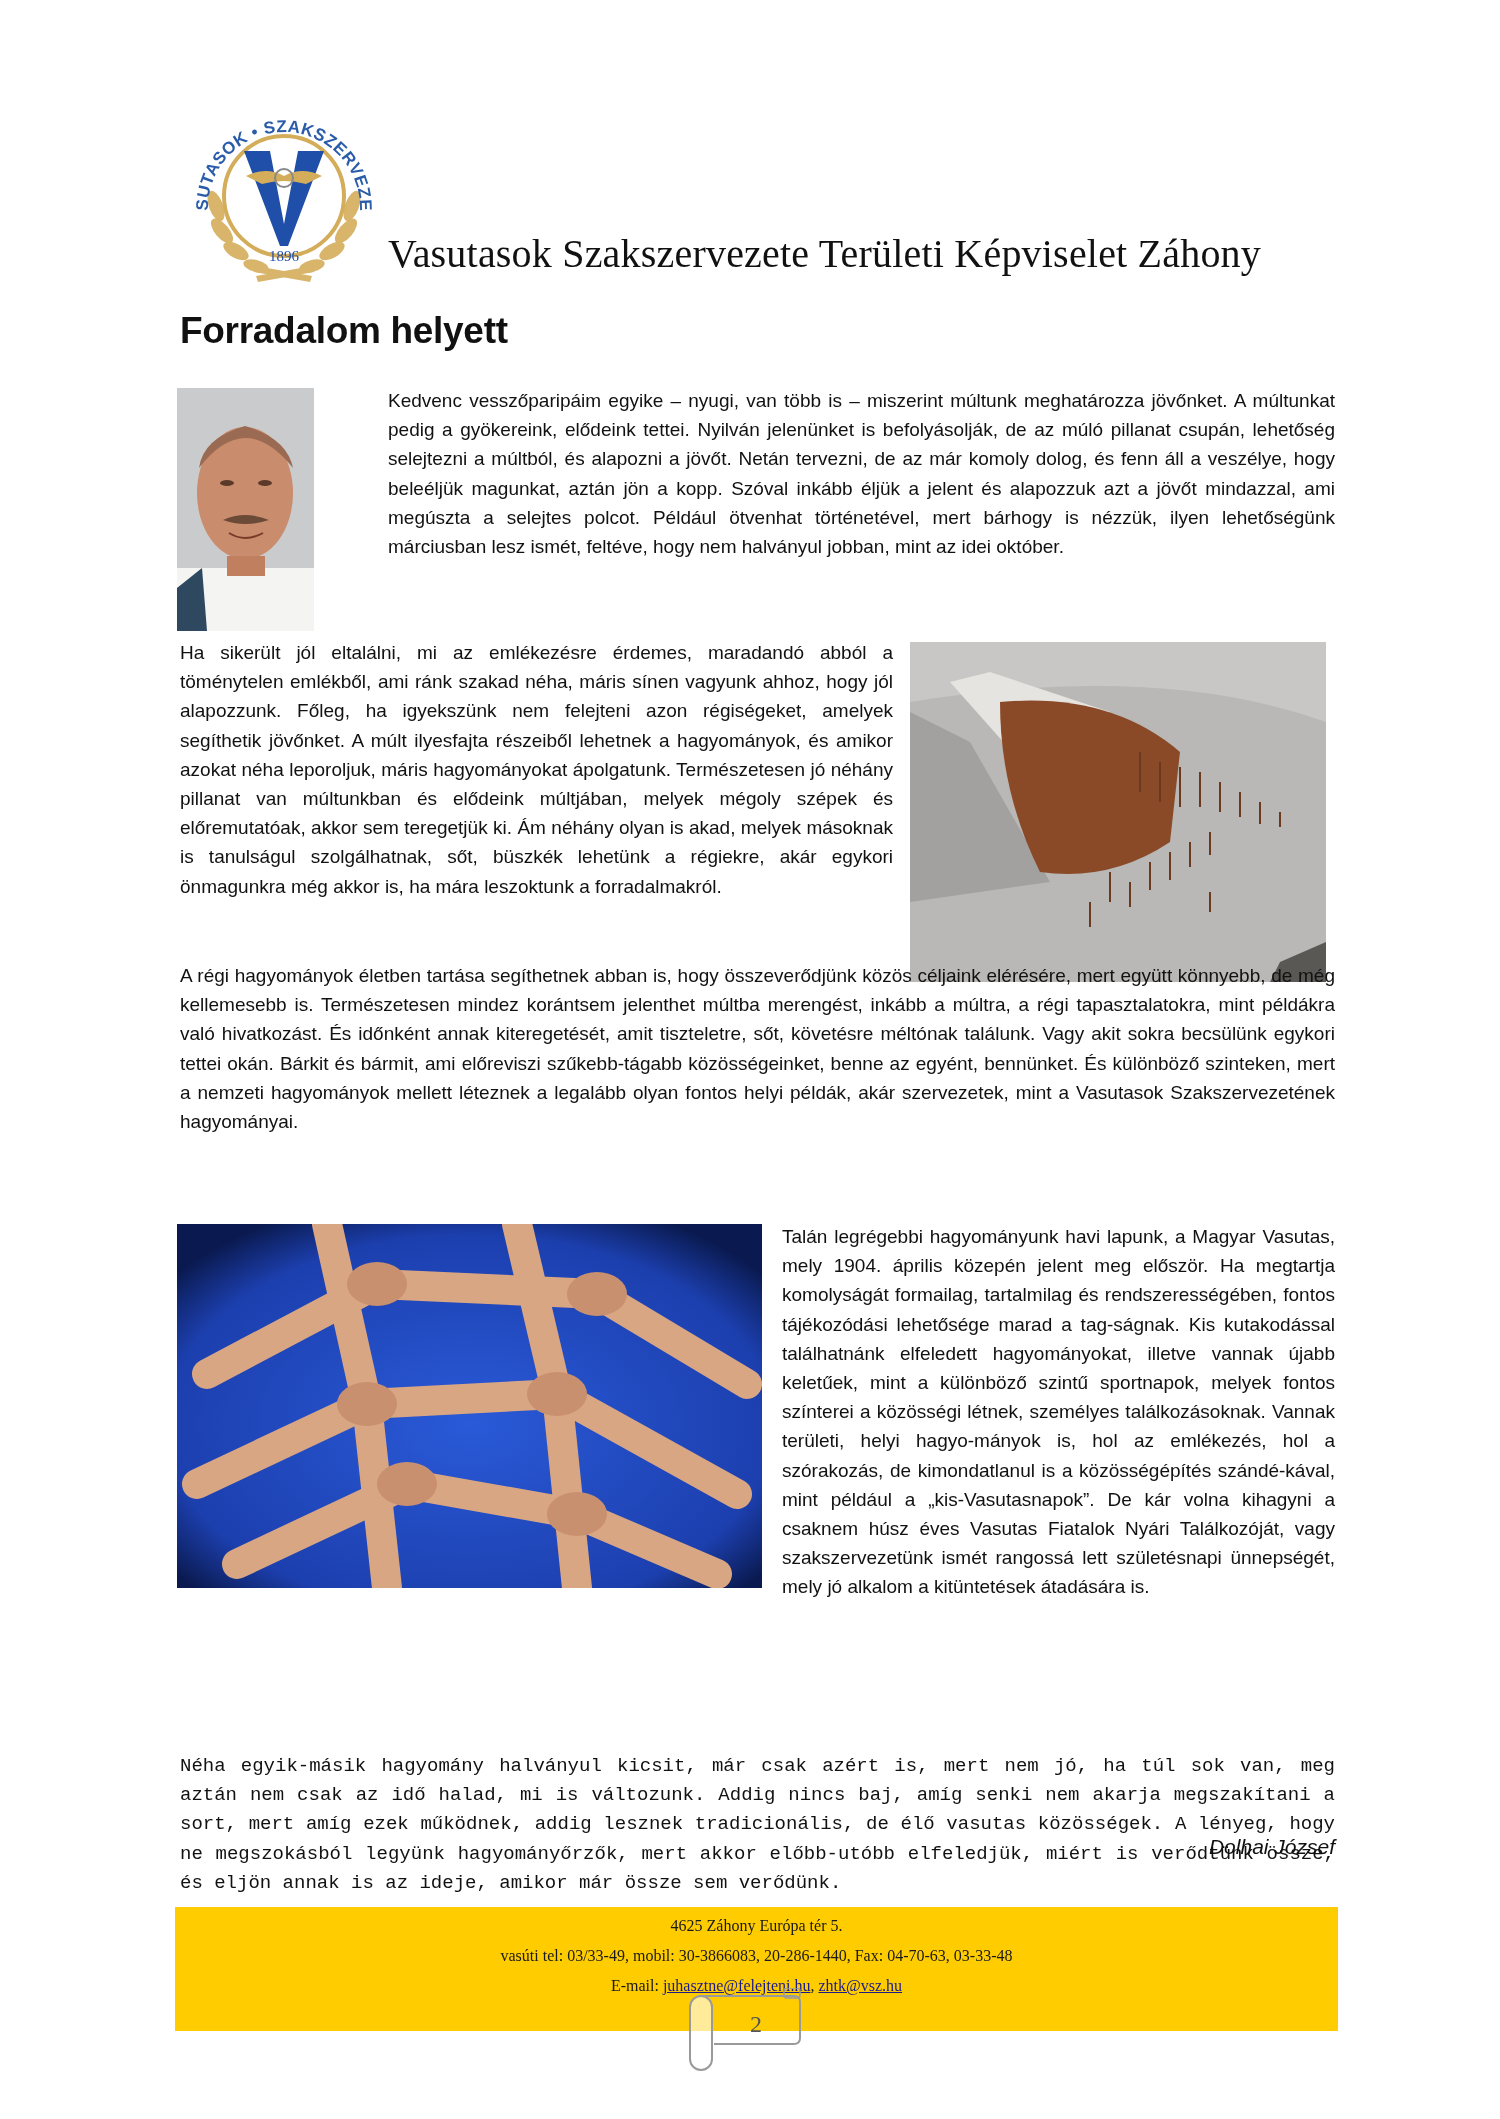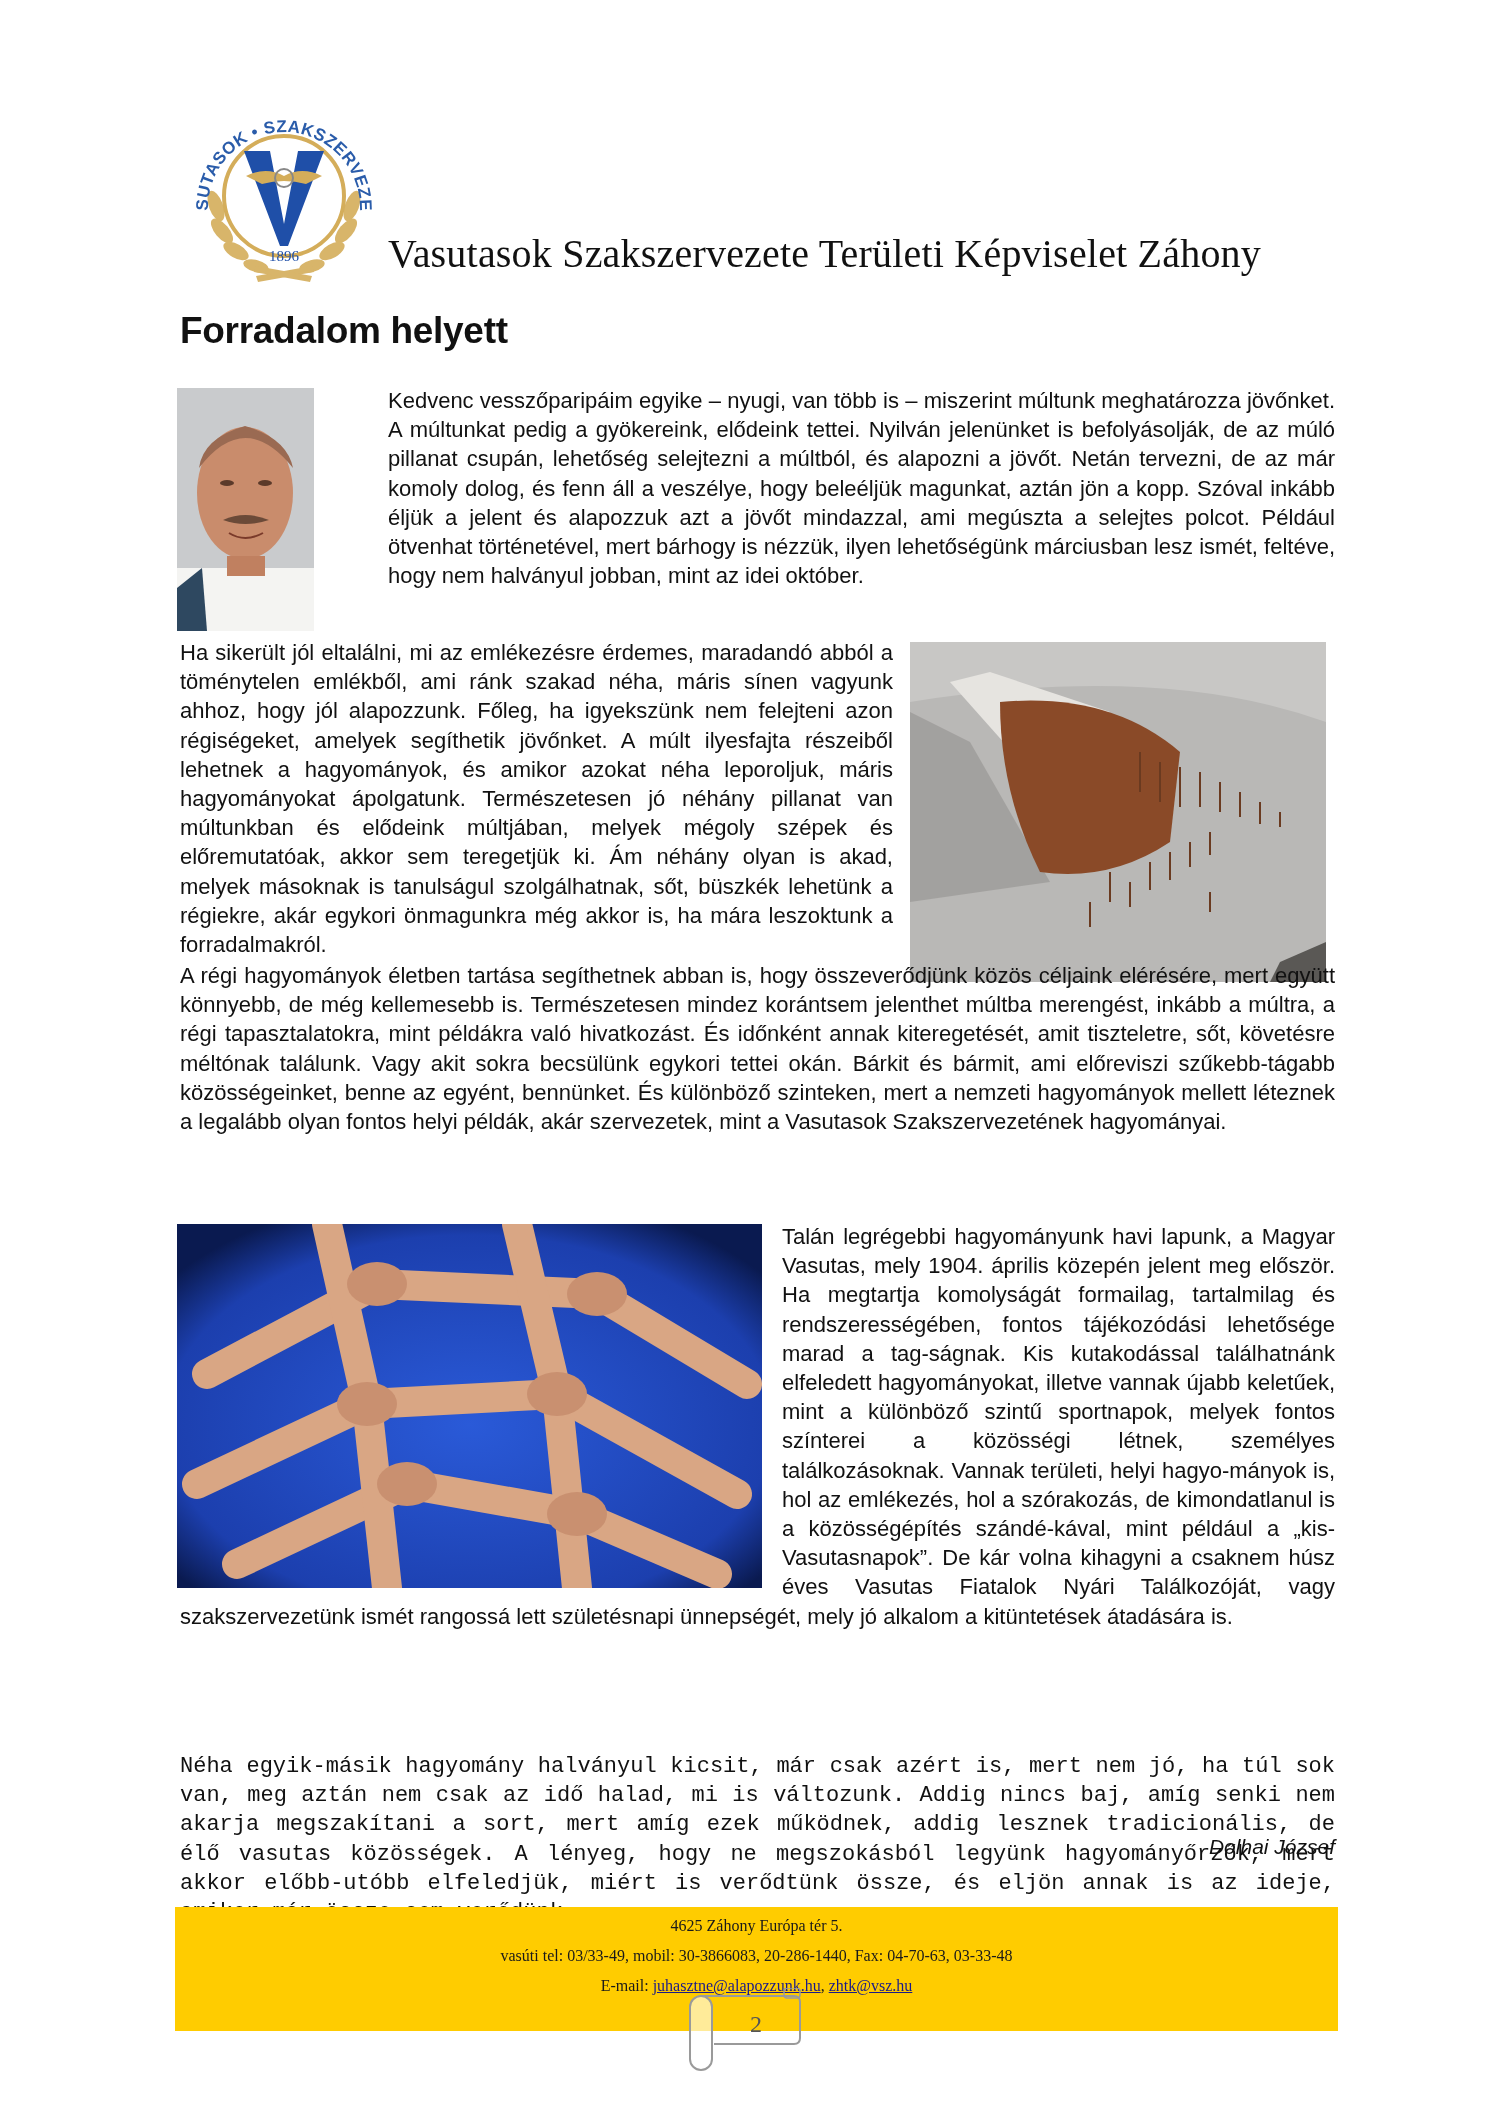--- a/index.html
+++ b/index.html
@@ -3,21 +3,21 @@
 <meta charset="utf-8">
 <style>
   html, body { margin: 0; padding: 0; background: #ffffff; }
   body { width: 1500px; height: 2119px; position: relative; overflow: hidden;
          font-family: "Liberation Sans", sans-serif; color: #111; }
   .abs { position: absolute; }
   .logo { left: 186px; top: 96px; width: 196px; height: 186px; }
   .org-title { left: 388px; top: 230px; font-family: "Liberation Serif", serif;
                font-size: 40px; color: #111; letter-spacing: 0.2px; white-space: nowrap; }
   .article-title { left: 180px; top: 310px; font-size: 37px; font-weight: bold; white-space: nowrap; letter-spacing: -0.3px; }
-  .body-text { font-size: 22px; line-height: 29.2px; text-align: justify; text-align-last: left; }
+  .body-text { font-size: 19px; line-height: 29.2px; text-align: justify; text-align-last: left; }
   .para { position: absolute; margin: 0; }
   .p1 { left: 388px; top: 386px; width: 947px; }
   .p2 { left: 180px; top: 638px; width: 713px; }
   .p3 { left: 180px; top: 961px; width: 1155px; }
   .p4 { left: 180px; top: 1222px; width: 1155px; }
   .p4 .float-img { float: left; width: 585px; height: 364px; margin: 2px 20px 4px -3px; }
   .p5 { left: 180px; top: 1752px; width: 1155px; font-family: Liberation Mono, monospace; }
   .signature { right: 165px; top: 1832px; font-size: 21px; font-style: italic; }
   .portrait { left: 177px; top: 388px; width: 137px; height: 243px; overflow: hidden; }
   .sculpture { left: 910px; top: 642px; width: 416px; height: 340px; overflow: hidden; }
@@ -153,21 +153,21 @@
 </div>
 
 <p class="para body-text p5">Néha egyik-másik hagyomány halványul kicsit, már csak azért is, mert nem jó, ha túl sok van, meg aztán nem csak az idő halad, mi is változunk. Addig nincs baj, amíg senki nem akarja megszakítani a sort, mert amíg ezek működnek, addig lesznek tradicionális, de élő vasutas közösségek. A lényeg, hogy ne megszokásból legyünk hagyományőrzők, mert akkor előbb-utóbb elfeledjük, miért is verődtünk össze, és eljön annak is az ideje, amikor már össze sem verődünk.</p>
 
 <div class="abs signature body-text">Dolhai József</div>
 
 <div class="abs footer">
   <div class="line1">4625 Záhony Európa tér 5.</div>
   <div>vasúti tel: 03/33-49, mobil: 30-3866083, 20-286-1440, Fax: 04-70-63, 03-33-48</div>
   <div>
-    <span>E-mail: </span><a>juhasztne@alapozzunk.hu</a><span>, </span><a>zhtk@vsz.hu</a>
+    <span>E-mail: </span><a>juhasztne@felejteni.hu</a><span>, </span><a>zhtk@vsz.hu</a>
   </div>
 </div>
 
 <div class="abs page-num">
   <svg width="140" height="84" viewBox="0 0 140 84">
     <path d="M16 8 L110 8 Q116 8 116 14 L116 50 Q116 56 110 56 L30 56" fill="none" stroke="#9a9a9a" stroke-width="2"></path>
     <rect x="6" y="8" width="22" height="74" rx="11" fill="rgba(255,255,255,0.6)" stroke="#9a9a9a" stroke-width="2"></rect>
     <rect x="100" y="0" width="16" height="10" rx="3" fill="none" stroke="#9a9a9a" stroke-width="1.5"></rect>
     <text x="72" y="44" text-anchor="middle" font-family="Liberation Serif, serif" font-size="24" fill="#555">2</text>
   </svg>

